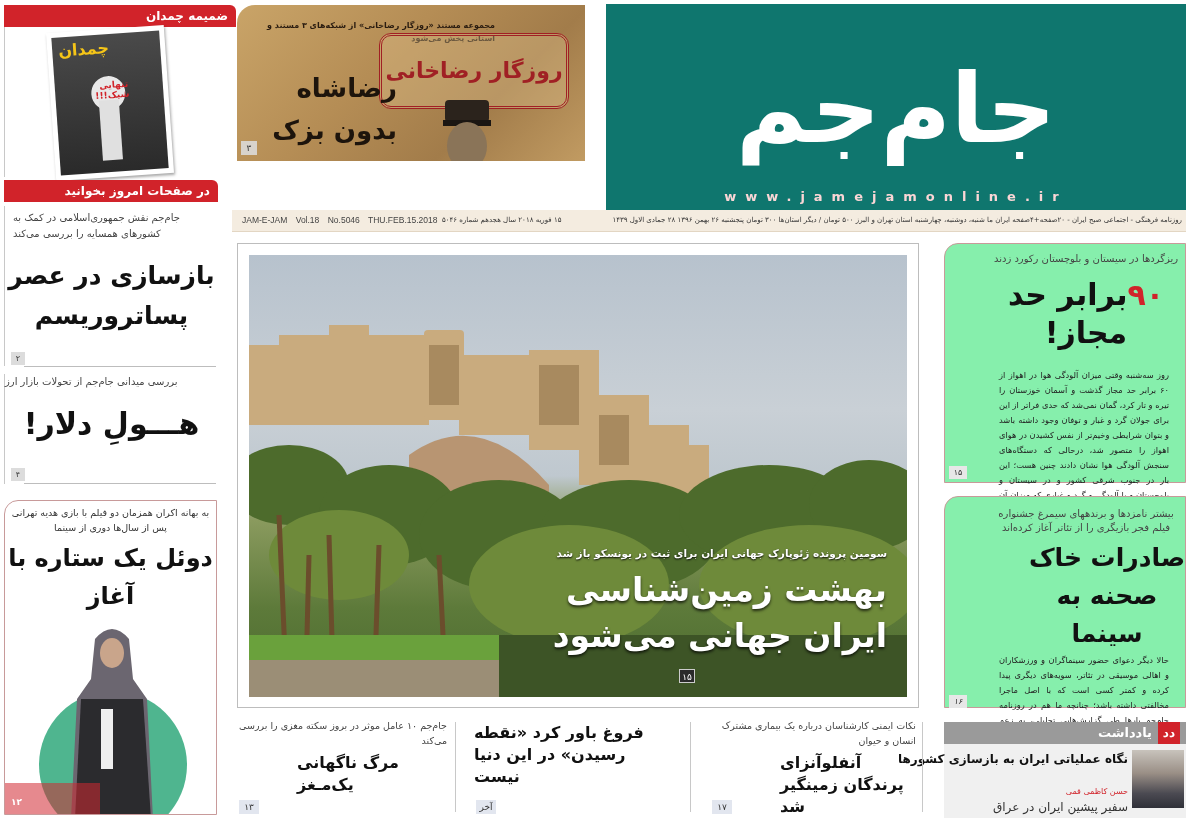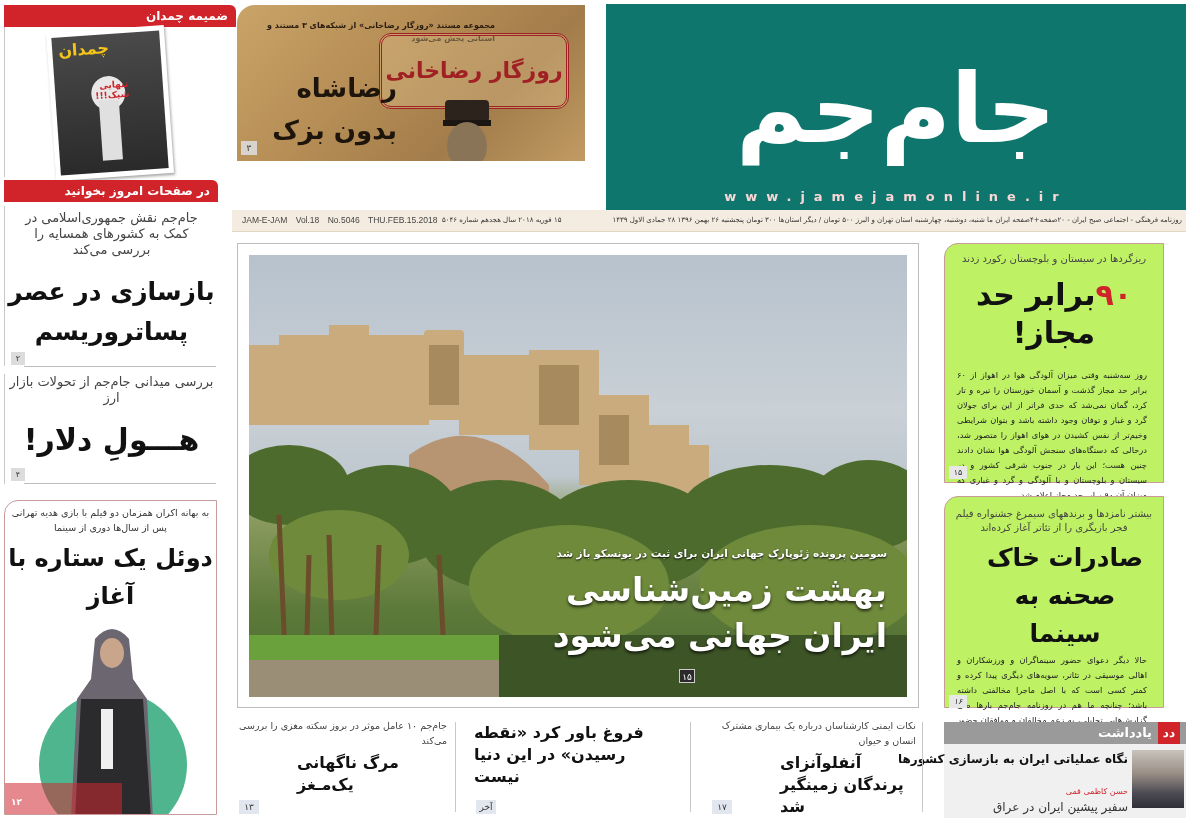--- a/index.html
+++ b/index.html
@@ -31,42 +31,42 @@
   .red-header { height: 22px; background: #d1232a; border-radius: 0 6px 0 0; color: #fff; direction: rtl; font-size: 12px; font-weight: bold; padding-right: 8px; line-height: 22px; }
   .supp-box { left: 4px; top: 27px; width: 214px; height: 150px; border-left: 1px solid #c8c8c8; }
   .magazine { position: absolute; left: 46px; top: 2px; width: 118px; height: 148px; transform: rotate(-4deg); background: #fff; padding: 5px; box-shadow: 1px 2px 3px rgba(0,0,0,0.35); }
   .magazine .inner { width: 100%; height: 100%; background: linear-gradient(180deg, #4a4a4a, #2a2a2a); position: relative; overflow: hidden; }
   .magazine .mag-title { position: absolute; left: 6px; top: 4px; color: #f5c518; font-size: 16px; font-weight: bold; direction: rtl; }
   .magazine .keyhole { position: absolute; left: 36px; top: 42px; width: 34px; height: 34px; border-radius: 50%; background: #e8e8e8; }
   .magazine .keyhole2 { position: absolute; left: 43px; top: 66px; width: 20px; height: 60px; background: #e0e0e0; }
   .magazine .badge { position: absolute; left: 44px; top: 46px; color: #d1232a; font-size: 9px; font-weight: bold; direction: rtl; line-height: 10px; text-align: center; width: 30px; }
 
   .side-item { position: absolute; left: 4px; width: 214px; border-left: 1px solid #c8c8c8; }
-  .side-kicker { direction: rtl; text-align: center; font-size: 13px; color: #444; line-height: 16px; }
+  .side-kicker { direction: rtl; text-align: left; font-size: 10px; color: #444; line-height: 16px; }
   .side-title { direction: rtl; text-align: center; font-size: 25px; font-weight: bold; color: #111; line-height: 40px; }
   .pnum { position: absolute; width: 14px; height: 13px; background: #dcdcdc; font-size: 8px; text-align: center; line-height: 13px; color: #333; }
   .rule { position: absolute; height: 1px; background: #bdbdbd; }
 
   .cinema-box { left: 4px; top: 500px; width: 213px; height: 315px; border: 1px solid #c89a9a; border-radius: 14px 0 0 0; overflow: hidden; background: #fff; }
   .cinema-box .kicker { position: absolute; left: 0; right: 0; top: 4px; direction: rtl; text-align: center; font-size: 9.5px; line-height: 15px; color: #333; }
   .cinema-box .title { position: absolute; left: 0; right: 0; top: 38px; direction: rtl; text-align: center; font-size: 24px; font-weight: bold; line-height: 38px; color: #111; }
   .green-circle { position: absolute; left: 34px; top: 190px; width: 148px; height: 148px; border-radius: 50%; background: #4fb58f; }
   .woman { position: absolute; left: 62px; top: 118px; width: 90px; height: 200px; }
-  .corner-tag { position: absolute; left: 0; top: 282px; width: 117px; height: 32px; background: rgba(210,40,50,0.55); }
+  .corner-tag { position: absolute; left: 0; top: 282px; width: 95px; height: 32px; background: rgba(210,40,50,0.55); }
   .corner-tag .num { position: absolute; left: 6px; top: 14px; font-size: 9px; color: #fff; font-weight: bold; }
 
   
   .main-frame { left: 237px; top: 243px; width: 682px; height: 465px; border: 1px solid #bdbdbd; background: #fff; padding: 10px; }
   .main-photo { position: absolute; left: 11px; top: 11px; width: 658px; height: 442px; overflow: hidden; background: linear-gradient(180deg, #b7c2cd 0%, #c9d0d6 35%, #bfc8cf 50%, #8a9a5e 60%, #5d7a3a 80%, #4a6a2e 100%); }
   .main-kicker { position: absolute; right: 20px; top: 292px; direction: rtl; color: #fff; font-size: 10.5px; font-weight: bold; text-shadow: 0 1px 2px #000; white-space: nowrap; }
   .main-title { position: absolute; right: 20px; top: 312px; direction: rtl; text-align: right; color: #fff; font-size: 33px; font-weight: bold; line-height: 46px; text-shadow: 0 2px 3px rgba(0,0,0,0.7); }
   .main-pnum { position: absolute; left: 430px; top: 414px; width: 16px; height: 14px; background: #2a2a2a; color: #fff; font-size: 9px; text-align: center; line-height: 14px; border: 1px solid #ccc; }
 
   
-  .rbox { position: absolute; left: 944px; width: 220px; border: 1px solid #c89a9a; border-radius: 14px 0 0 0; background: #bef264; }
+  .rbox { position: absolute; left: 944px; width: 242px; border: 1px solid #c89a9a; border-radius: 14px 0 0 0; background: #86efac; padding-left: 42px; }
   .rbox .kicker { direction: rtl; text-align: center; font-size: 10px; color: #444; line-height: 14px; padding: 0 6px; }
   .rbox .title { direction: rtl; text-align: center; font-size: 25px; font-weight: bold; color: #111; line-height: 38px; }
   .rbox .title .red { color: #d1232a; }
   .rbox .body { direction: rtl; text-align: justify; font-size: 8.3px; line-height: 15px; color: #222; padding: 0 16px 0 12px; }
   .rbox .pnum { left: 4px; }
 
   .note-box { position: absolute; left: 944px; top: 722px; width: 242px; height: 96px; background: #f0f0f0; }
   .note-head { height: 22px; background: #9a9a9a; direction: rtl; color: #fff; font-size: 13px; font-weight: bold; line-height: 22px; padding-right: 6px; display: flex; align-items: center; }
   .note-head .dd { display: inline-block; background: #d1232a; color: #fff; width: 22px; height: 22px; text-align: center; font-size: 12px; margin-left: 6px; }
   .note-title { position: absolute; right: 58px; top: 30px; direction: rtl; font-size: 12px; font-weight: bold; color: #111; white-space: nowrap; }

